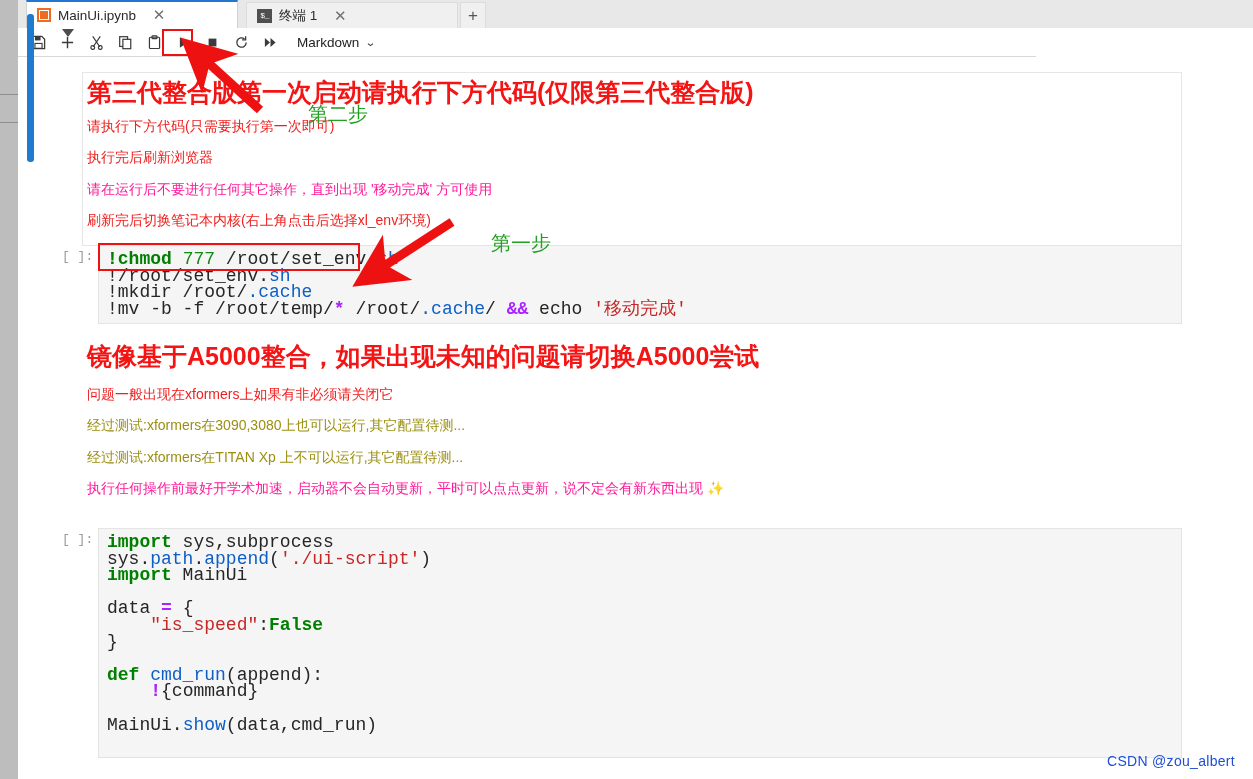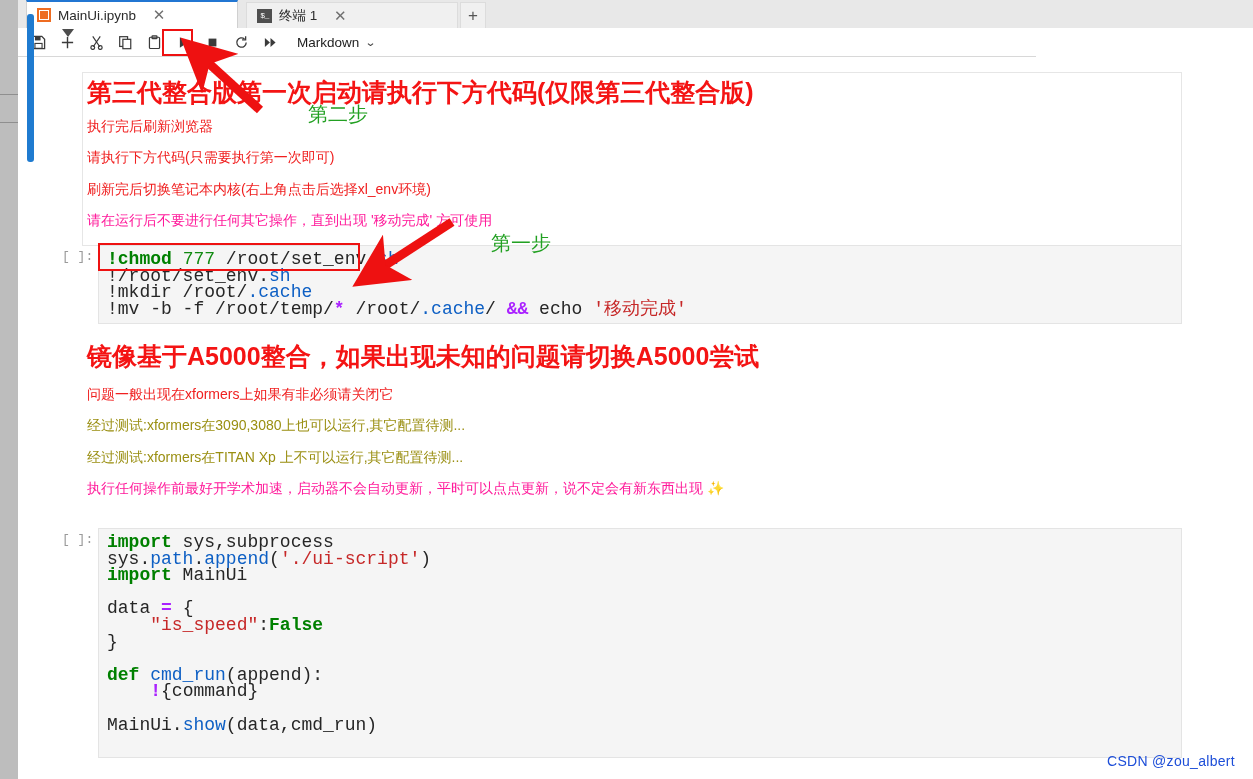--- a/index.html
+++ b/index.html
@@ -279,24 +279,24 @@
   <div class="notebook">
     <div class="nb-left-rail"></div>
   </div>
 
   <div class="cell-active-bar"></div>
 
   <div class="collapser"></div>
 
   <div class="md-box" style="top:72px;">
     <div class="md-h1">第三代整合版第一次启动请执行下方代码(仅限第三代整合版)</div>
+    <div class="md-p c-red">请执行下方代码(只需要执行第一次即可)</div>
     <div class="md-p c-red">执行完后刷新浏览器</div>
-    <div class="md-p c-red">请执行下方代码(只需要执行第一次即可)</div>
+    <div class="md-p c-pink">请在运行后不要进行任何其它操作，直到出现 '移动完成' 方可使用</div>
     <div class="md-p c-red">刷新完后切换笔记本内核(右上角点击后选择xl_env环境)</div>
-    <div class="md-p c-pink">请在运行后不要进行任何其它操作，直到出现 '移动完成' 方可使用</div>
   </div>
 
   <div class="prompt" style="left:62px; top:249px;">[ ]:</div>
 
   <div class="code-cell" style="top:245px;">
     <div class="code-line"><span class="k-bold-g">!chmod </span><span class="k-num">777 </span><span class="k-plain">/root/set_env.</span><span class="k-blue">sh</span></div>
     <div class="code-line"><span class="k-plain">!/root/set_env.</span><span class="k-blue">sh</span></div>
     <div class="code-line"><span class="k-plain">!mkdir /root/</span><span class="k-blue">.cache</span></div>
     <div class="code-line"><span class="k-plain">!mv -b -f /root/temp/</span><span class="k-op">*</span><span class="k-plain"> /root/</span><span class="k-blue">.cache</span><span class="k-plain">/ </span><span class="k-op">&amp;&amp;</span><span class="k-plain"> echo </span><span class="k-str">'移动完成'</span></div>
   </div>

